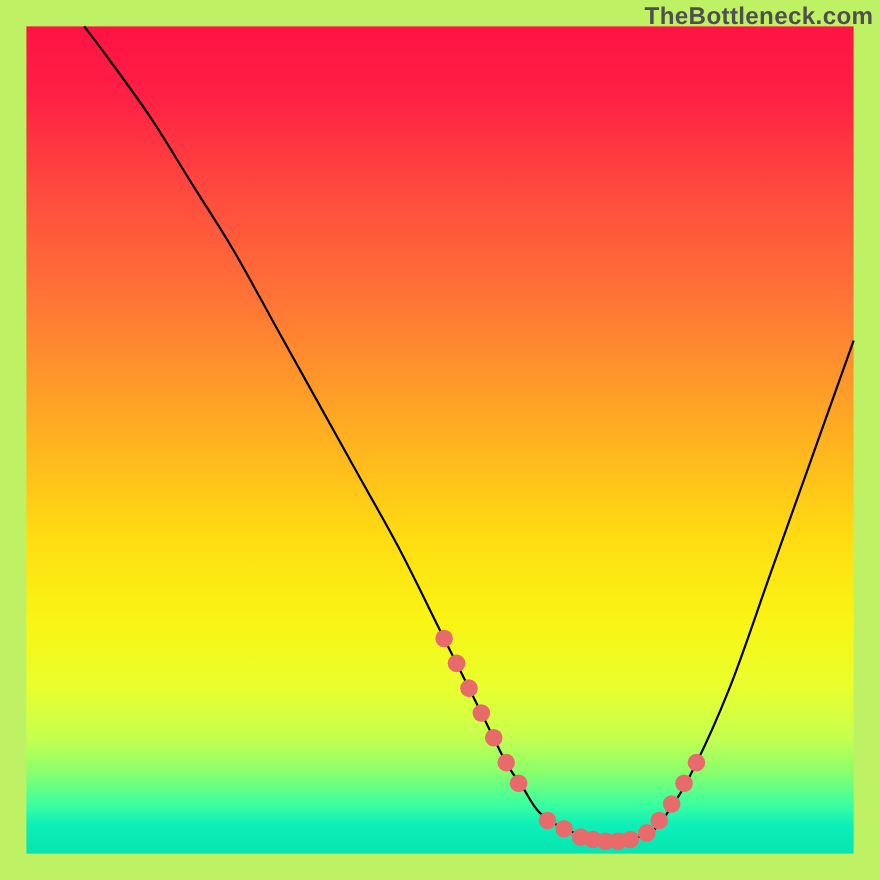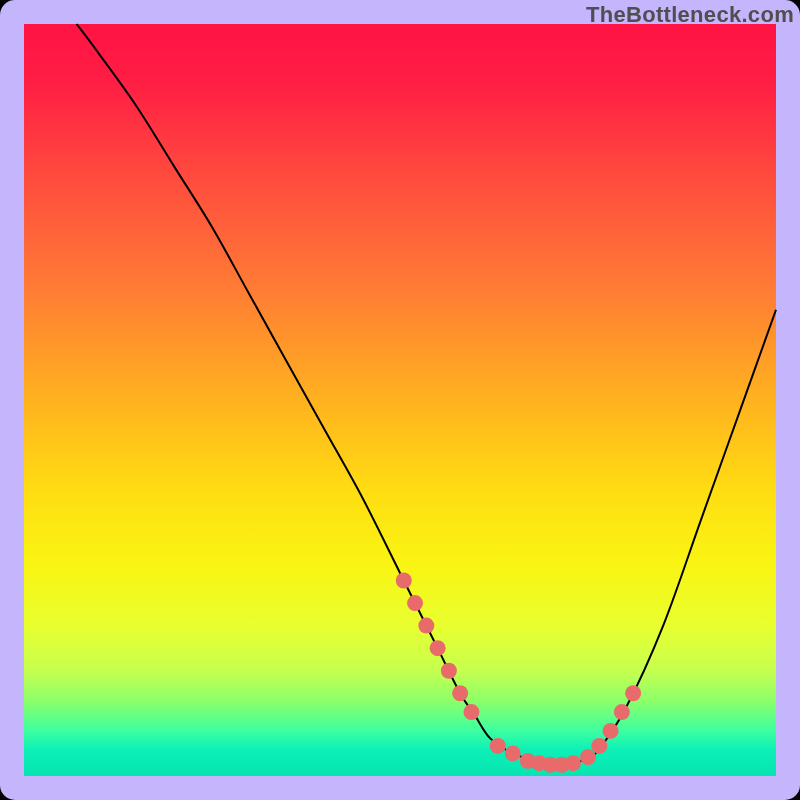--- a/index.html
+++ b/index.html
@@ -7,22 +7,21 @@
     padding: 0;
     width: 800px;
     height: 800px;
     background: #000;
     overflow: hidden;
   }
   .stage {
     position: relative;
     width: 800px;
     height: 800px;
-    background: #c4b5fd;
-    border-radius: 15px;
+    background: #bef264;
   }
   svg {
     position: absolute;
     left: 0;
     top: 0;
   }
   .watermark {
     position: absolute;
     top: 2px;
     right: 6px;

